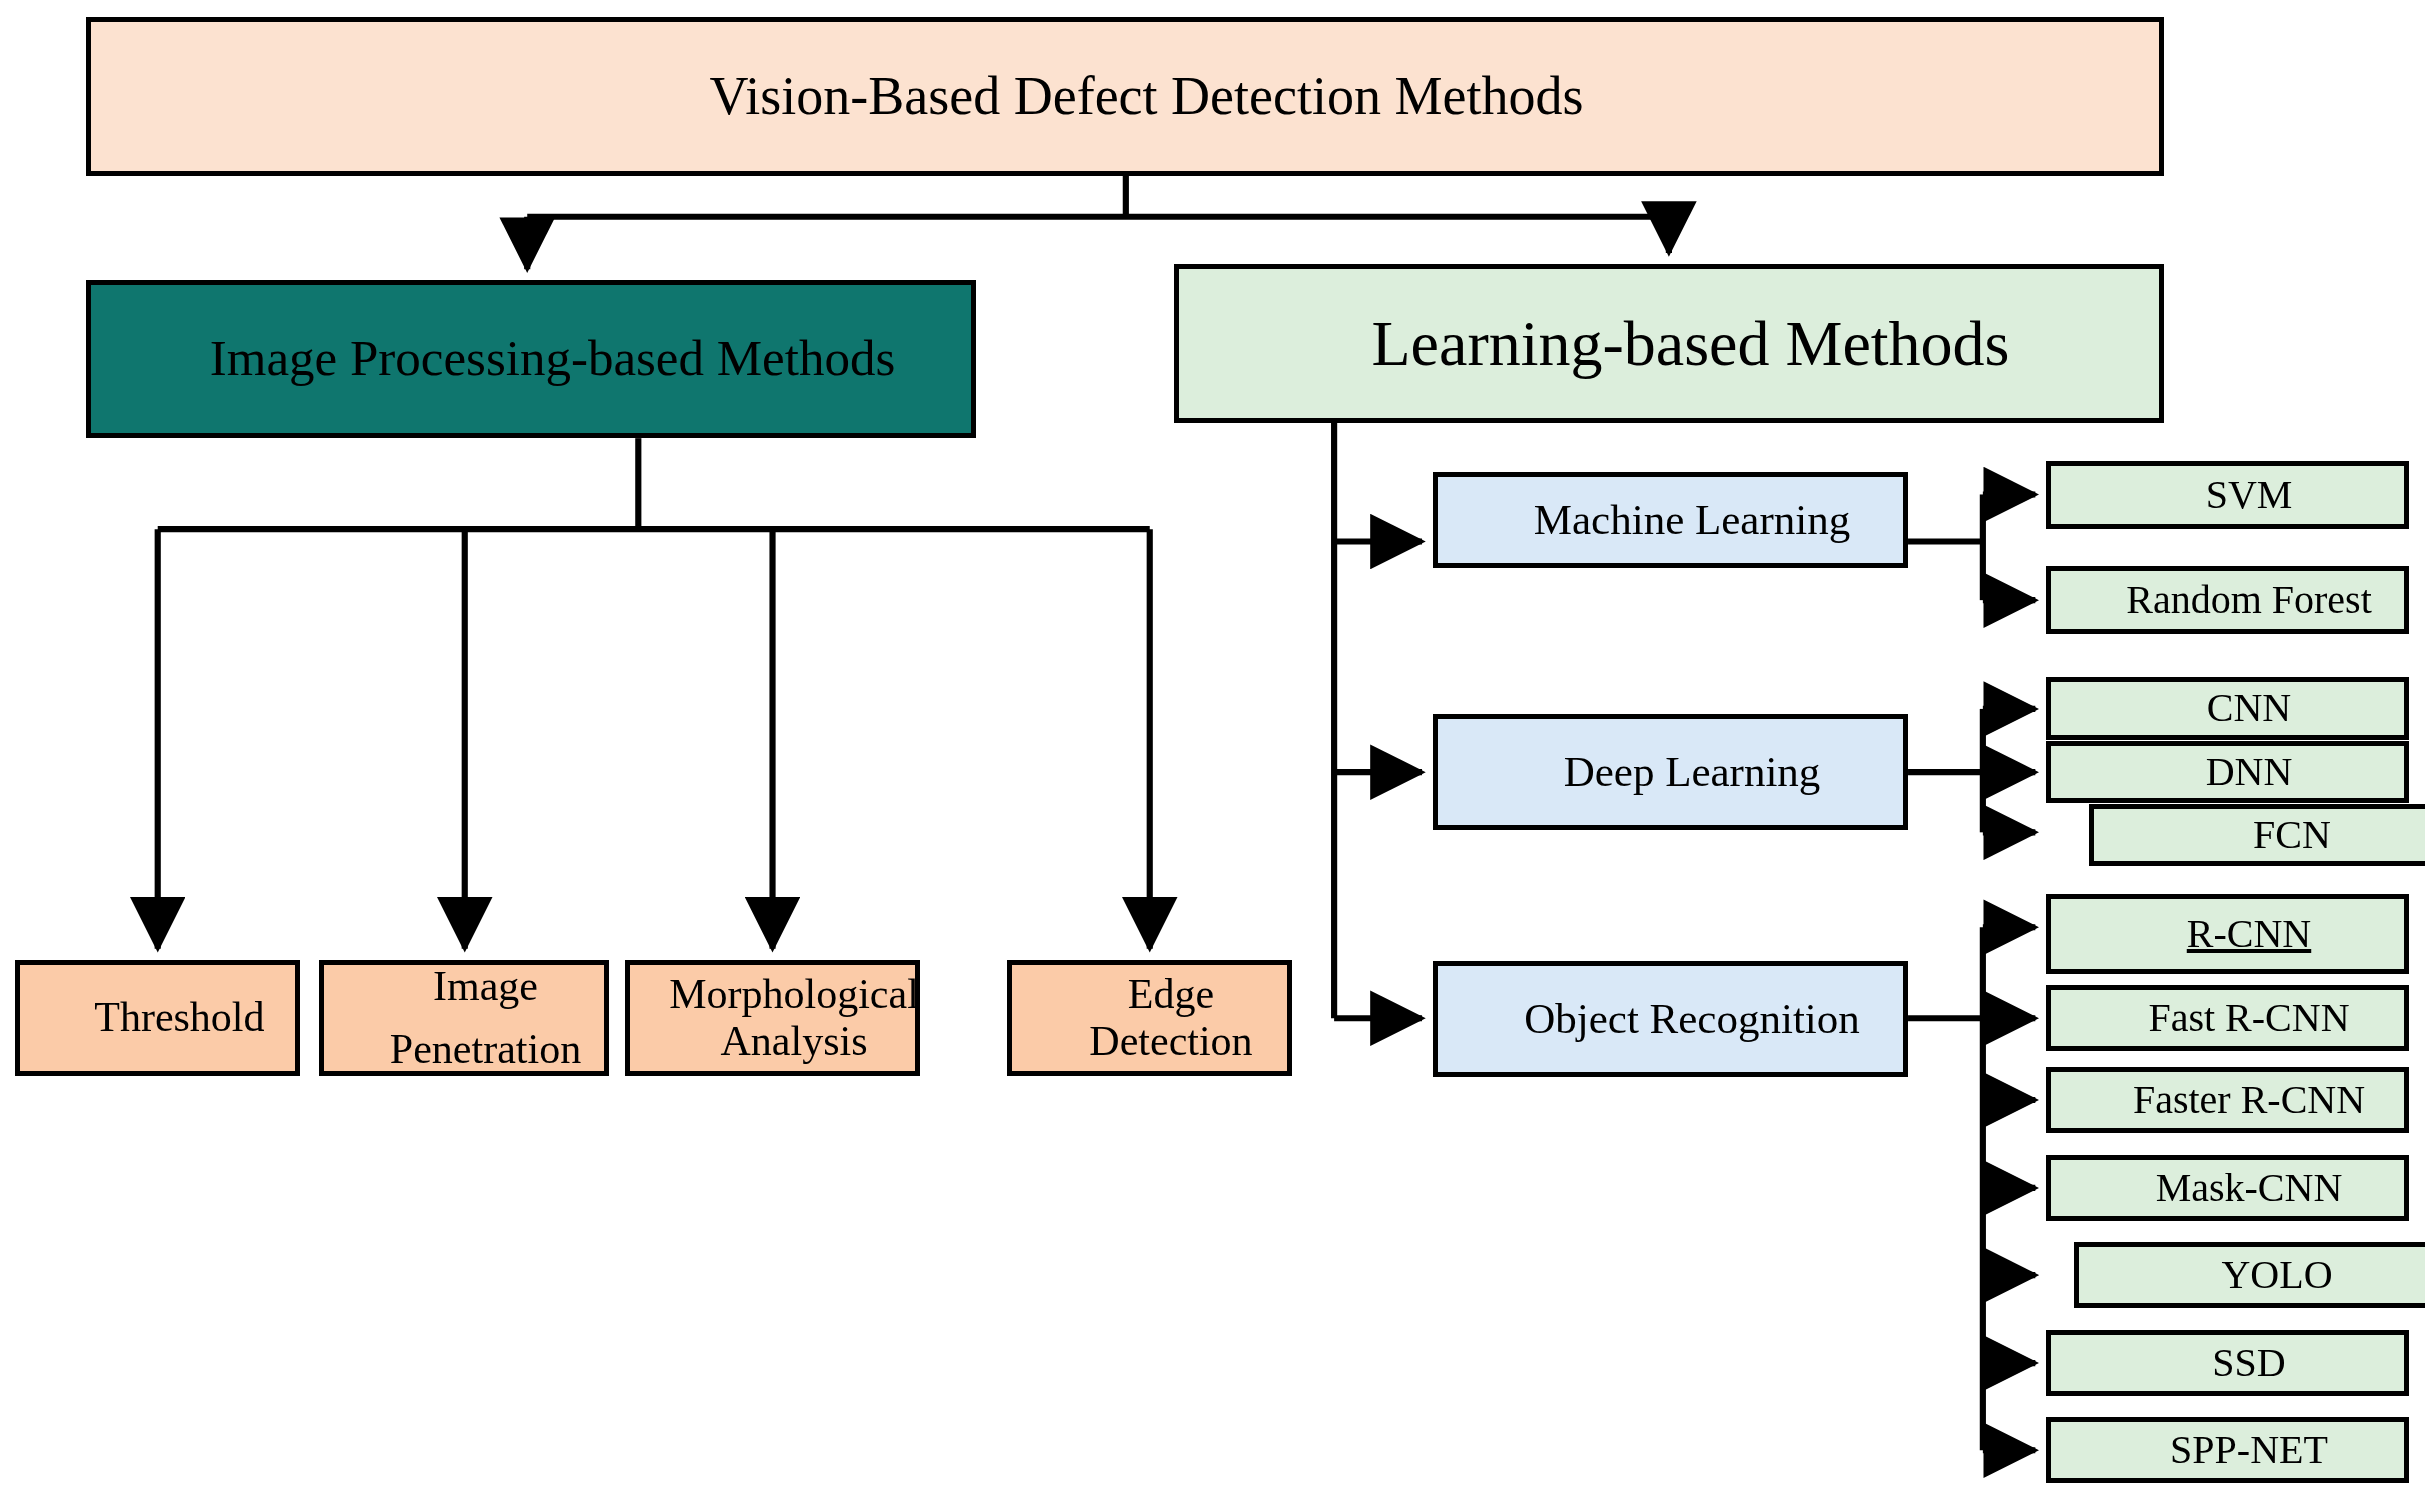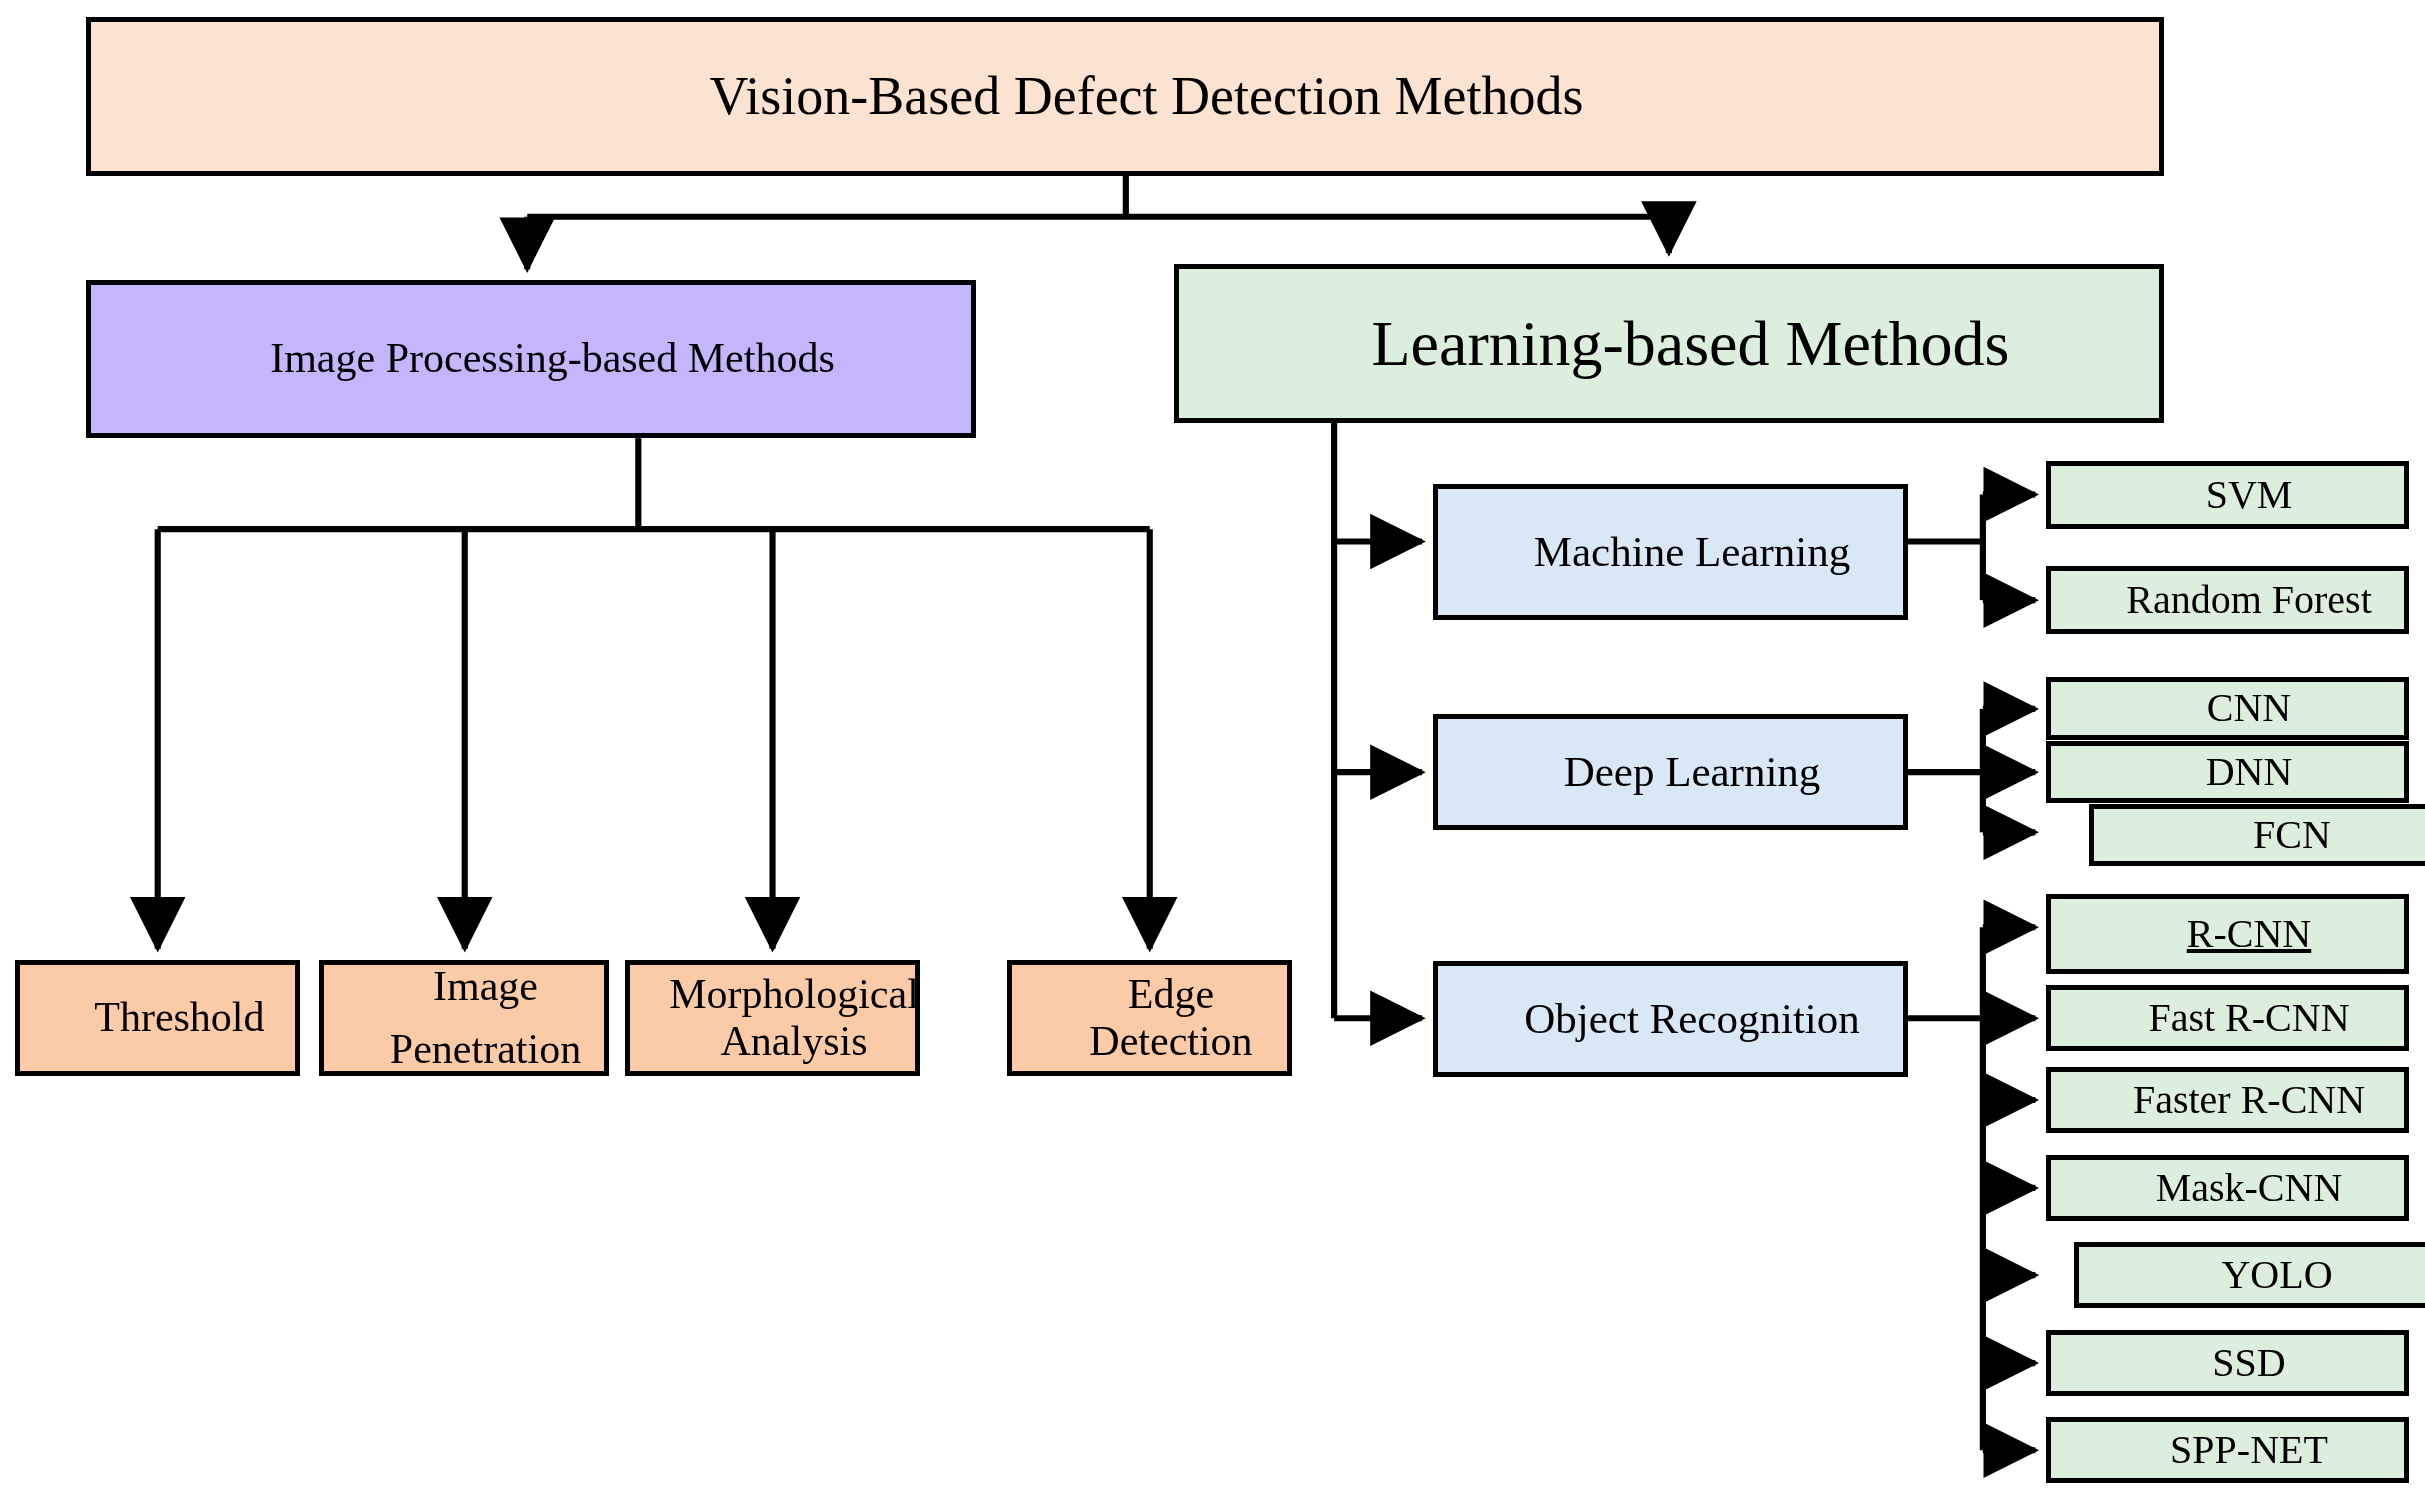--- a/index.html
+++ b/index.html
@@ -5,21 +5,21 @@
   html,body{margin:0;padding:0;background:#ffffff;}
   body{width:2426px;height:1505px;overflow:hidden;
        font-family:"Liberation Serif","DejaVu Serif",serif;}
   #stage{position:relative;width:2426px;height:1505px;background:#fff;}
   svg#wires{position:absolute;left:0;top:0;width:2426px;height:1505px;}
   .node{position:absolute;box-sizing:border-box;border:5.4px solid #000;
         display:flex;align-items:center;justify-content:center;
         text-align:center;color:#000;line-height:1.12;
         font-family:"Liberation Serif","DejaVu Serif",serif;padding-left:43px;}
   .n-root{background:#FCE2D0;font-size:54px;}
-  .n-branch-ip{background:#c4b5fd;font-size:42px;}
+  .n-branch-ip{background:#0f766e;font-size:51px;}
   .n-branch-lb{background:#DCEEDC;font-size:64px;}
   .n-leaf-orange{background:#FBCBA8;font-size:42px;}
   .n-mid-blue{background:#D9E8F7;font-size:43px;}
   .n-leaf-green{background:#DCEEDC;font-size:40px;}
   .node span{display:block;padding:0 7.7px;}
 </style>
 </head>
 <body>
 
 <div id="stage">
@@ -98,21 +98,21 @@
   <div class="node n-leaf-orange" style="left:625px;top:960px;width:295px;height:116px;flex-direction:column;">
     <span>Morphological</span>
     <span>Analysis</span>
   </div>
 
   <div class="node n-leaf-orange" style="left:1007px;top:960px;width:285px;height:116px;flex-direction:column;">
     <span>Edge</span>
     <span>Detection</span>
   </div>
 
-  <div class="node n-mid-blue" style="left:1433px;top:484px;width:475px;height:136px;">
+  <div class="node n-mid-blue" style="left:1433px;top:472px;width:475px;height:96px;">
     <span>Machine Learning</span>
   </div>
 
   <div class="node n-mid-blue" style="left:1433px;top:714px;width:475px;height:116px;">
     <span>Deep Learning</span>
   </div>
 
   <div class="node n-mid-blue" style="left:1433px;top:961px;width:475px;height:116px;">
     <span>Object Recognition</span>
   </div>

